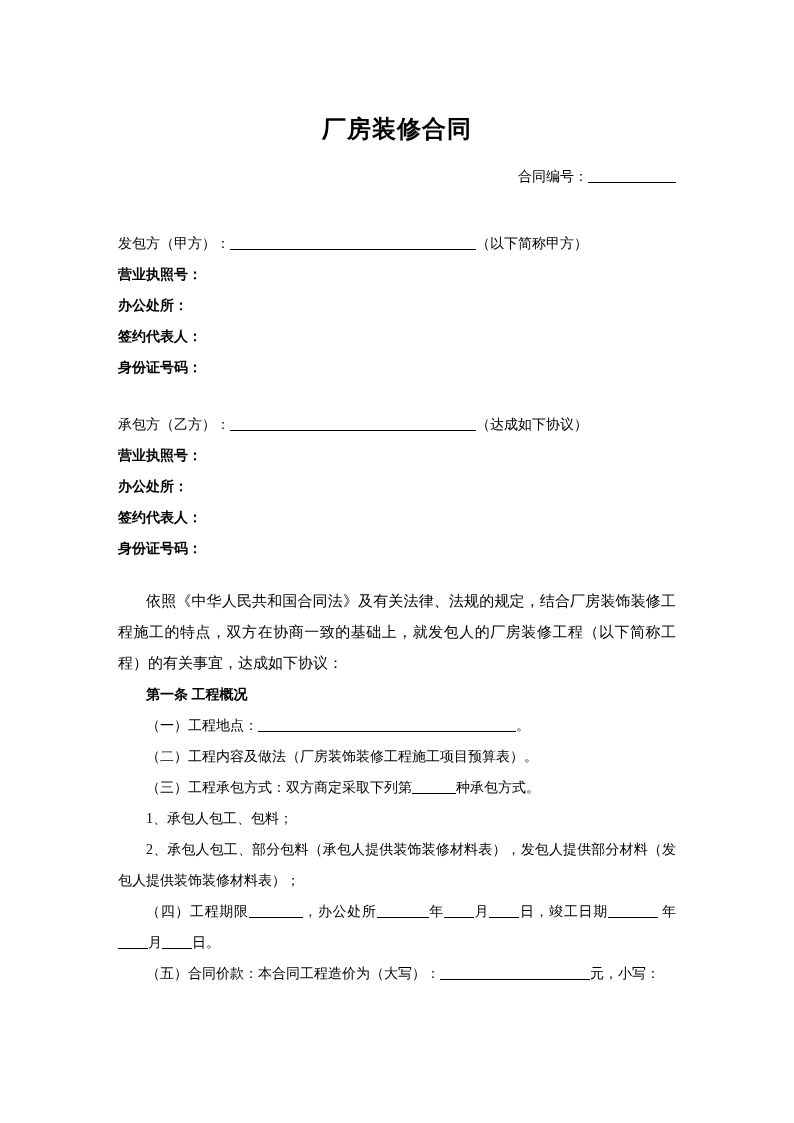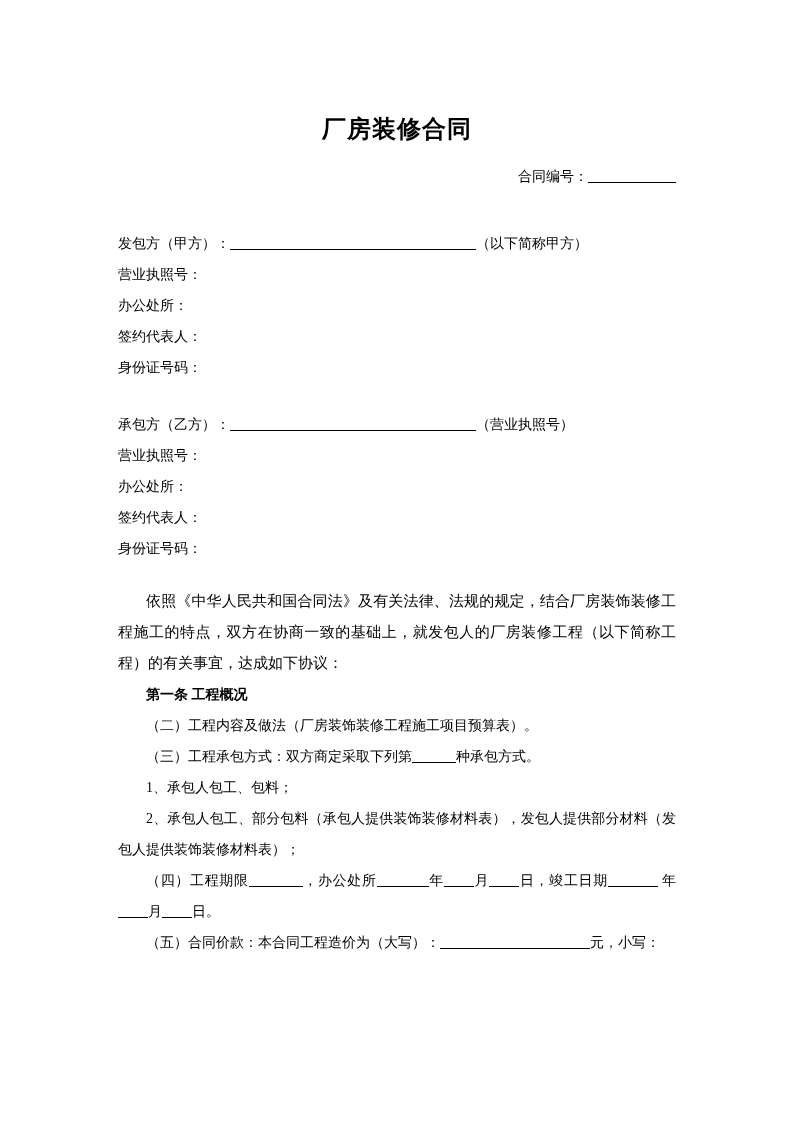--- a/index.html
+++ b/index.html
@@ -63,20 +63,21 @@
   .b-price { width: 150px; }
 
   .spacer-40 { height: 40px; }
   .spacer-26 { height: 26px; }
   .spacer-22 { height: 22px; }
 
   .line {
     font-size: 14px;
     line-height: 31px;
     white-space: nowrap;
+    font-weight: bold;
   }
   .party-head {
     font-size: 14px;
     line-height: 31px;
     white-space: nowrap;
   }
   .para {
     font-size: 15px;
     line-height: 31px;
     text-align: justify;
@@ -131,33 +132,36 @@
       <span>发包方（甲方）：</span><span class="blank b-party"></span><span>（以下简称甲方）</span>
     </div>
     <div class="line">营业执照号：</div>
     <div class="line">办公处所：</div>
     <div class="line">签约代表人：</div>
     <div class="line">身份证号码：</div>
 
     <div class="spacer-26"></div>
 
     <div class="party-head">
-      <span>承包方（乙方）：</span><span class="blank b-party"></span><span>（营业执照号）</span>
+      <span>承包方（乙方）：</span><span class="blank b-party"></span><span>（达成如下协议）</span>
     </div>
     <div class="line">营业执照号：</div>
     <div class="line">办公处所：</div>
     <div class="line">签约代表人：</div>
     <div class="line">身份证号码：</div>
 
     <div class="spacer-22"></div>
 
     <p class="para">依照《中华人民共和国合同法》及有关法律、法规的规定，结合厂房装饰装修工程施工的特点，双方在协商一致的基础上，就发包人的厂房装修工程（以下简称工程）的有关事宜，达成如下协议：</p>
 
     <p class="clause-title">第一条  工程概况</p>
 
+    <p class="item item-nowrap">
+      <span>（一）工程地点：</span><span class="blank b-site"></span><span>。</span>
+    </p>
 
     <p class="item item-nowrap">（二）工程内容及做法（厂房装饰装修工程施工项目预算表）。</p>
 
     <p class="item item-nowrap">
       <span>（三）工程承包方式：双方商定采取下列第</span><span class="blank b-method"></span><span>种承包方式。</span>
     </p>
 
     <p class="sub-item item-nowrap">1、承包人包工、包料；</p>
     <p class="sub-item">2、承包人包工、部分包料（承包人提供装饰装修材料表），发包人提供部分材料（发包人提供装饰装修材料表）；</p>
 

